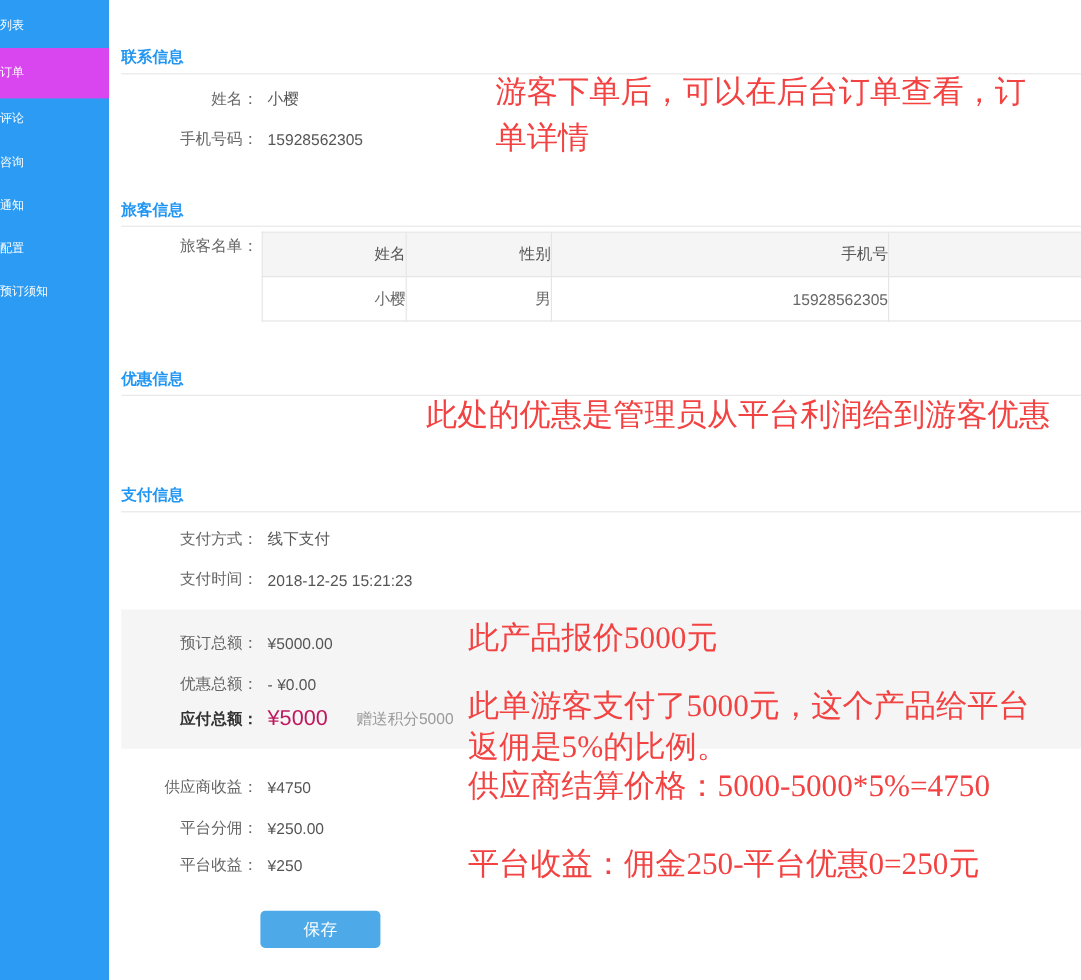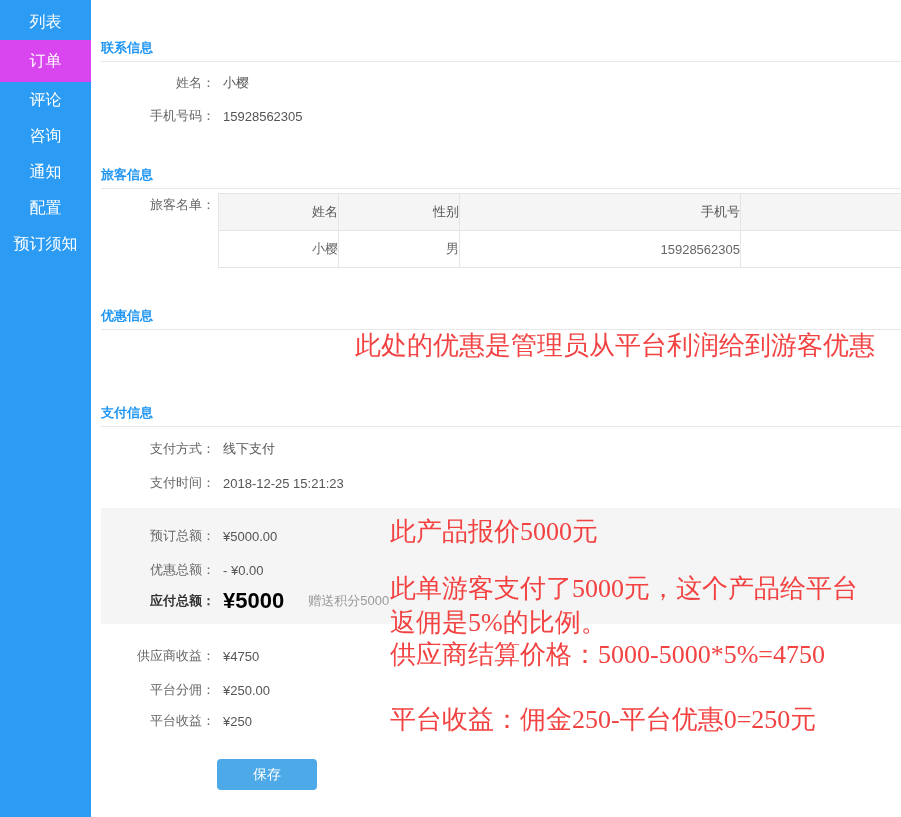--- a/index.html
+++ b/index.html
@@ -3,21 +3,21 @@
 <meta charset="utf-8">
 <style>
   html,body{margin:0;padding:0;}
   body{
     width:901px;height:817px;position:relative;overflow:hidden;background:#fff;
     font-family:"Liberation Sans","DejaVu Sans",sans-serif;
   }
   
   .sidebar{position:absolute;left:0;top:0;width:91px;height:817px;background:#2b9bf3;}
   .side-item{
-    height:36px;line-height:36px;text-align:center;color:#fff;font-size:16px;
+    height:36px;line-height:36px;text-align:left;color:#fff;font-size:10px;
     cursor:pointer;
   }
   .side-item:first-child{margin-top:4px;}
   .side-item.active{background:#d946ef;height:42px;line-height:42px;}
   
   .main{position:absolute;left:91px;top:0;width:810px;height:817px;background:#fff;}
   .section-title{
     position:absolute;left:10px;right:0;font-size:13px;line-height:14px;
     color:#2196f3;padding-bottom:6px;border-bottom:1px solid #e8e8e8;
   }
@@ -32,21 +32,21 @@
   }
   .ptable th,.ptable td{
     border:1px solid #e5e5e5;height:36px;text-align:right;font-weight:normal;padding:0;
   }
   .ptable th{background:#f5f5f5;color:#555;}
   .c1{width:119px}.c2{width:120px}.c3{width:280px}.c4{width:217px}
   
   .summary-box{position:absolute;left:10px;right:0;top:508px;height:116px;background:#f5f5f5;}
   .summary-box .row{left:0;justify-content:space-between;}
   .lbl-bold{font-weight:bold;color:#333 !important;}
-  .payable-amount{margin-left:8px;font-size:22px;font-weight:bold;color:#000000;}
+  .payable-amount{margin-left:8px;font-size:18px;font-weight:normal;color:#be185d;}
   .bonus{margin-left:24px;color:#9a9a9a;font-size:13px;}
   
   .anno{
     position:absolute;color:#f24242;font-size:26px;line-height:36px;
     font-family:"Liberation Serif","DejaVu Serif",serif;
     white-space:pre-line;pointer-events:none;
   }
   
   .save-btn{
     position:absolute;left:126px;top:759px;width:100px;height:31px;
@@ -136,20 +136,22 @@
   </div>
   <div class="row" style="top:681px">
     <span class="lbl">平台分佣：</span>
     <span class="val">¥250.00</span>
   </div>
   <div class="row" style="top:712px">
     <span class="lbl">平台收益：</span>
     <span class="val">¥250</span>
   </div>
 
+  <div class="anno" style="left:322px;top:58px;line-height:38px">游客下单后，可以在后台订单查看，订
+单详情</div>
   <div class="anno" style="left:264px;top:328px">此处的优惠是管理员从平台利润给到游客优惠</div>
   <div class="anno" style="left:299px;top:514px">此产品报价5000元</div>
   <div class="anno" style="left:299px;top:572px;line-height:34px">此单游客支付了5000元，这个产品给平台
 返佣是5%的比例。</div>
   <div class="anno" style="left:299px;top:640px;line-height:30px">供应商结算价格：5000-5000*5%=4750</div>
   <div class="anno" style="left:299px;top:705px;line-height:30px">平台收益：佣金250-平台优惠0=250元</div>
 
   <button class="save-btn">保存</button>
 </main>
 

